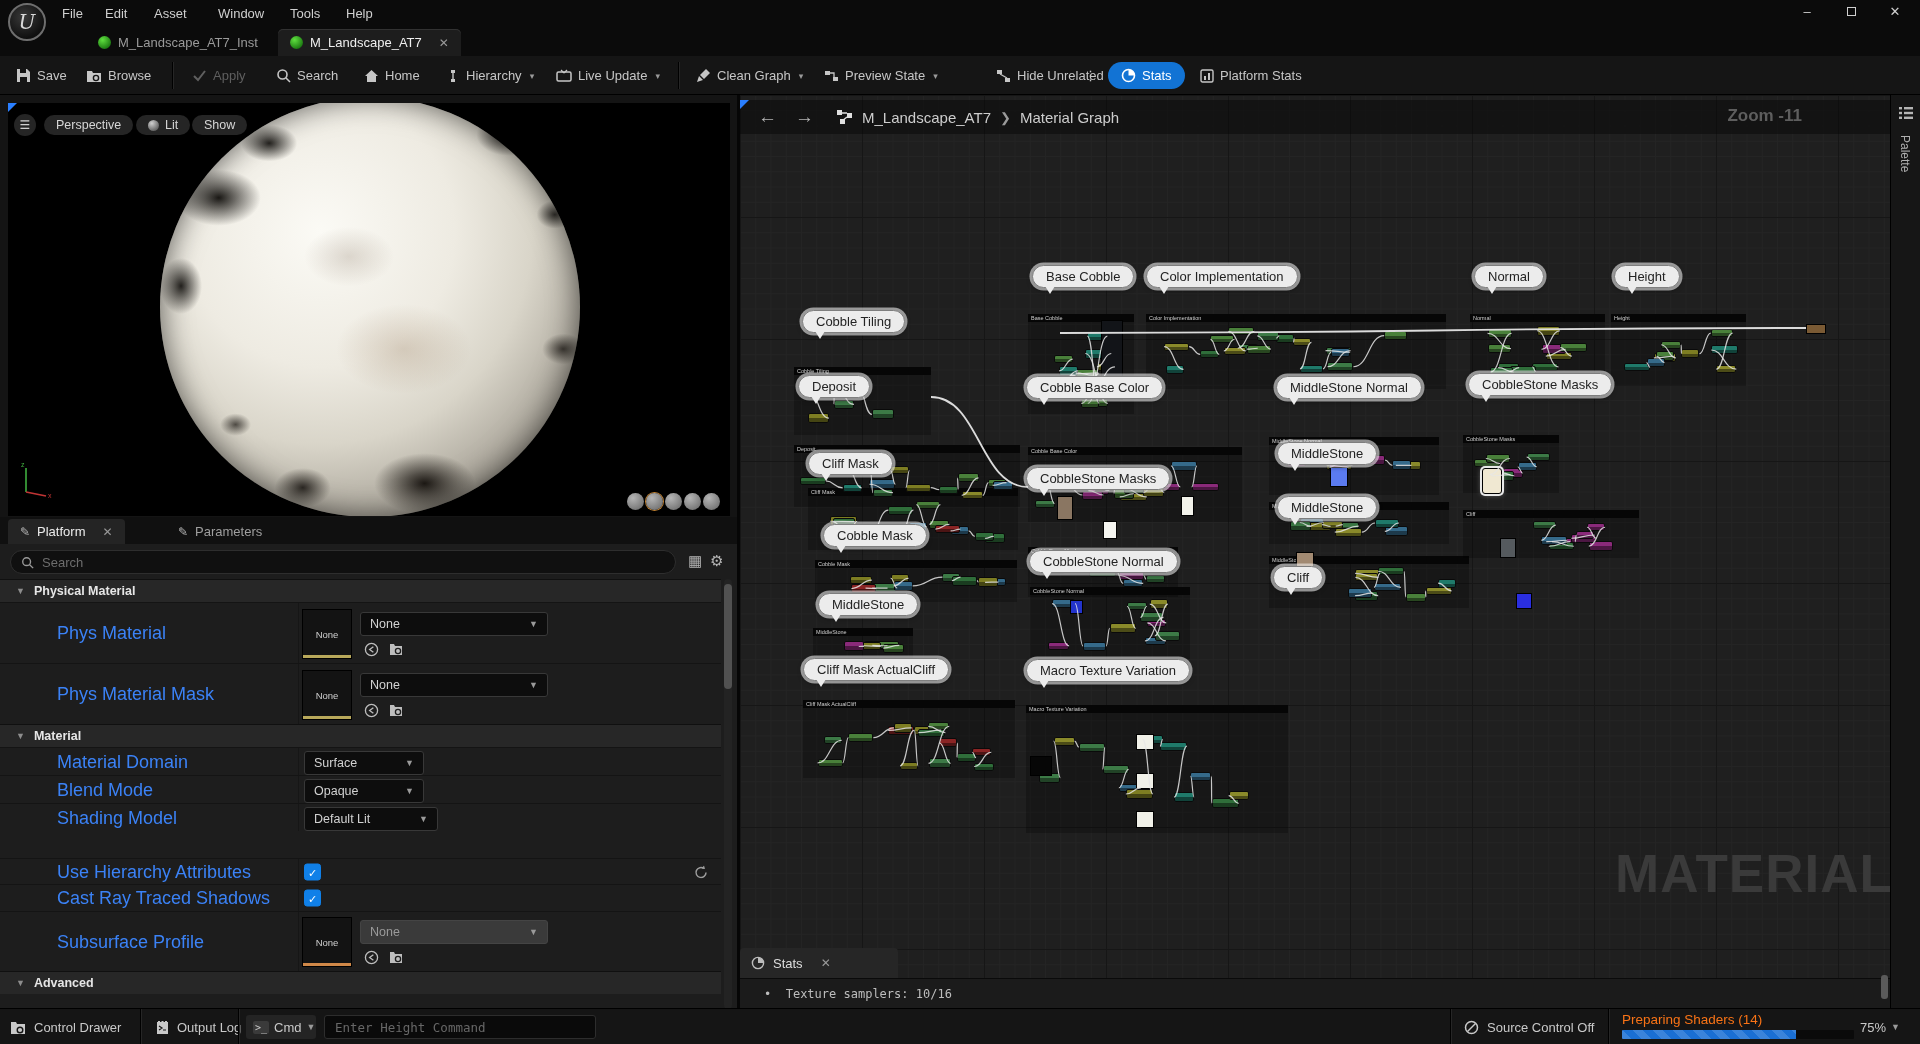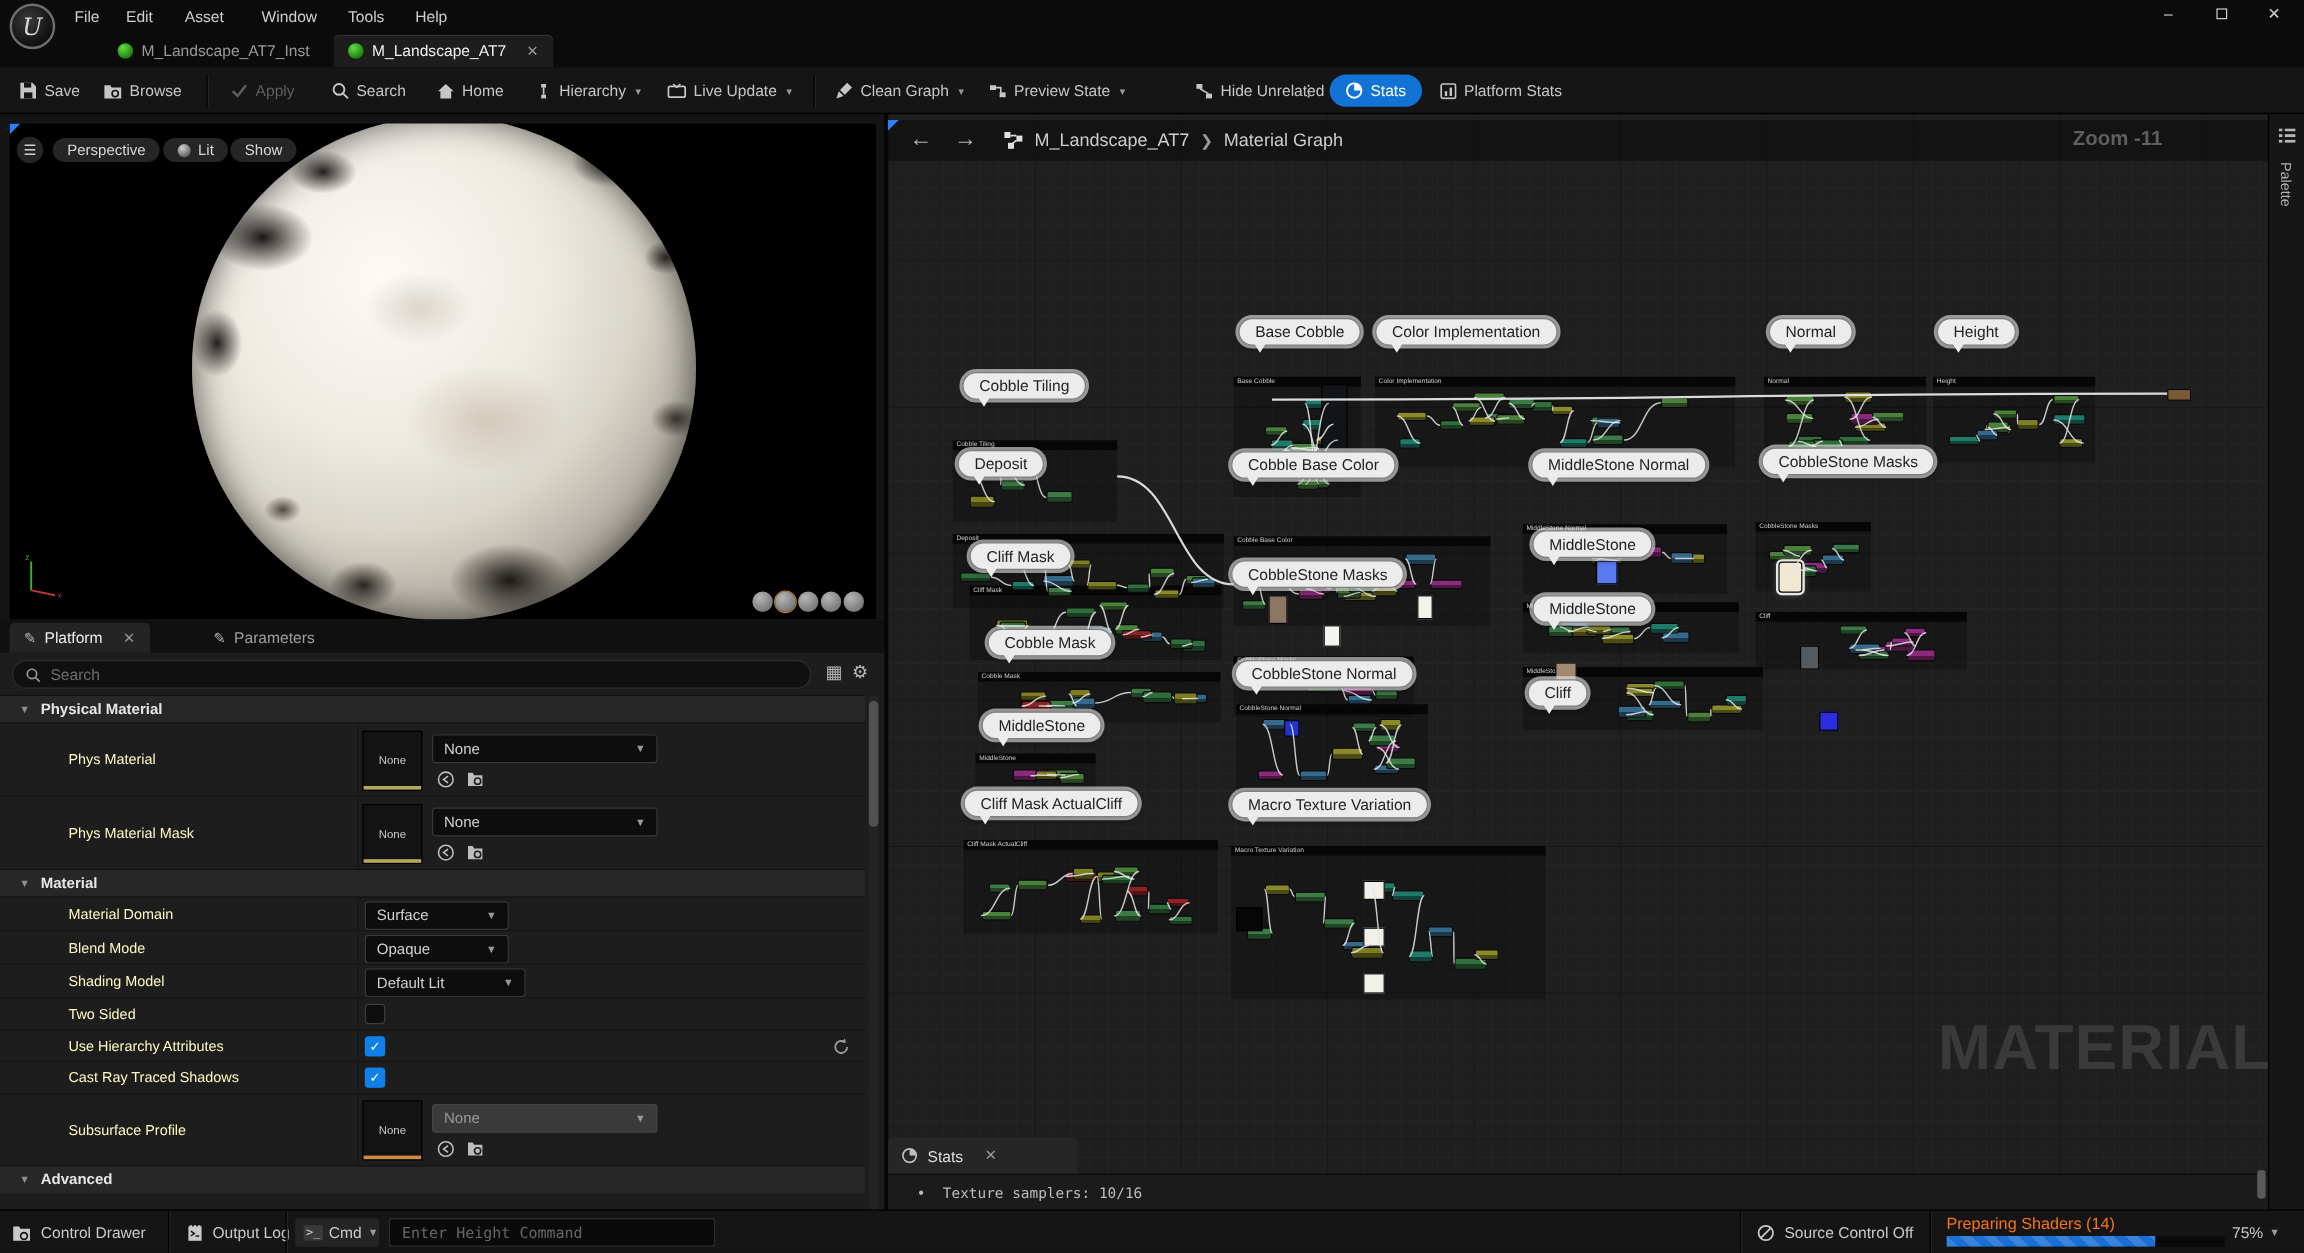--- a/index.html
+++ b/index.html
@@ -72,21 +72,21 @@
   .dtab.inactive { color:#9f9f9f; }
   .pencil { color:#b9b9b9; font-size:12px; }
   #dsearch-row { position:absolute; left:0; top:27px; width:737px; height:35px; background:#1d1d1d; }
   #dsearch { position:absolute; left:10px; top:6px; width:666px; height:24px; background:#101010;
     border:1px solid #2e2e2e; border-radius:12px; display:flex; align-items:center; padding:0 10px; gap:8px; color:#6d6d6d; }
   .dsr-icon { position:absolute; top:9px; color:#b5b5b5; font-size:15px; line-height:1; }
   .sect-head { position:absolute; left:0; width:721px; background:#272727; color:#e6e6e6; font-weight:bold;
     font-size:12.5px; display:flex; align-items:center; gap:9px; padding-left:16px; border-top:1px solid #101010; }
   .sect-head .tri { color:#8d8d8d; font-size:9px; }
   .drow { position:absolute; left:0; width:721px; border-top:1px solid #141414; }
-  .drow .lbl { position:absolute; left:57px; top:50%; transform:translateY(-50%); color:#fef9c3; font-size:12px; }
+  .drow .lbl { position:absolute; left:57px; top:50%; transform:translateY(-50%); color:#3b82f6; font-size:18px; }
   .colsep { position:absolute; left:298px; top:0; bottom:0; width:1px; background:#161616; }
   .dthumb { position:absolute; left:302px; width:50px; background:#131313; border:1px solid #000;
     display:flex; align-items:center; justify-content:center; color:#cfcfcf; font-size:9.5px; }
   .dthumb .ubar { position:absolute; left:0; right:0; bottom:0; height:3px; }
   .ddrop { position:absolute; left:360px; width:188px; height:24px; background:#0d0d0d; border:1px solid #383838;
     border-radius:3px; color:#d2d2d2; font-size:12.5px; display:flex; align-items:center; padding:0 9px; }
   .ddrop .chev { margin-left:auto; font-size:9px; color:#9a9a9a; }
   .ddrop.small { width:120px; }
   .ddrop.med { width:134px; }
   .ddrop.disabled { background:#3a3a3a; color:#9a9a9a; border-color:#444; }
@@ -418,25 +418,20 @@
           <span class="chev">▼</span>
       </div>
     </div>
     <div class="drow" style="top:286px; height:28px">
       <span class="lbl">Shading Model</span>
         <div class="colsep"></div>
       <div class="ddrop med" style="left:304px; top:3px">
         <span>Default Lit</span>
           <span class="chev">▼</span>
       </div>
-    </div>
-    <div class="drow" style="top:314px; height:27px">
-      <span class="lbl">Two Sided</span>
-        <div class="colsep"></div>
-      <div class="checkbox"></div>
     </div>
     <div class="drow" style="top:341px; height:26px">
       <span class="lbl">Use Hierarchy Attributes</span>
         <div class="colsep"></div>
       <div class="checkbox checked">✓</div>
       <svg class="reset-icon" width="14" height="13" viewBox="0 0 14 13">
           <path d="M12 7a5 5 0 1 1-2-4" fill="none" stroke="#9c9c9c" stroke-width="1.5"></path>
           <path d="M10 0l1 3.5L7.5 3z" fill="#9c9c9c"></path>
         </svg>
     </div>

